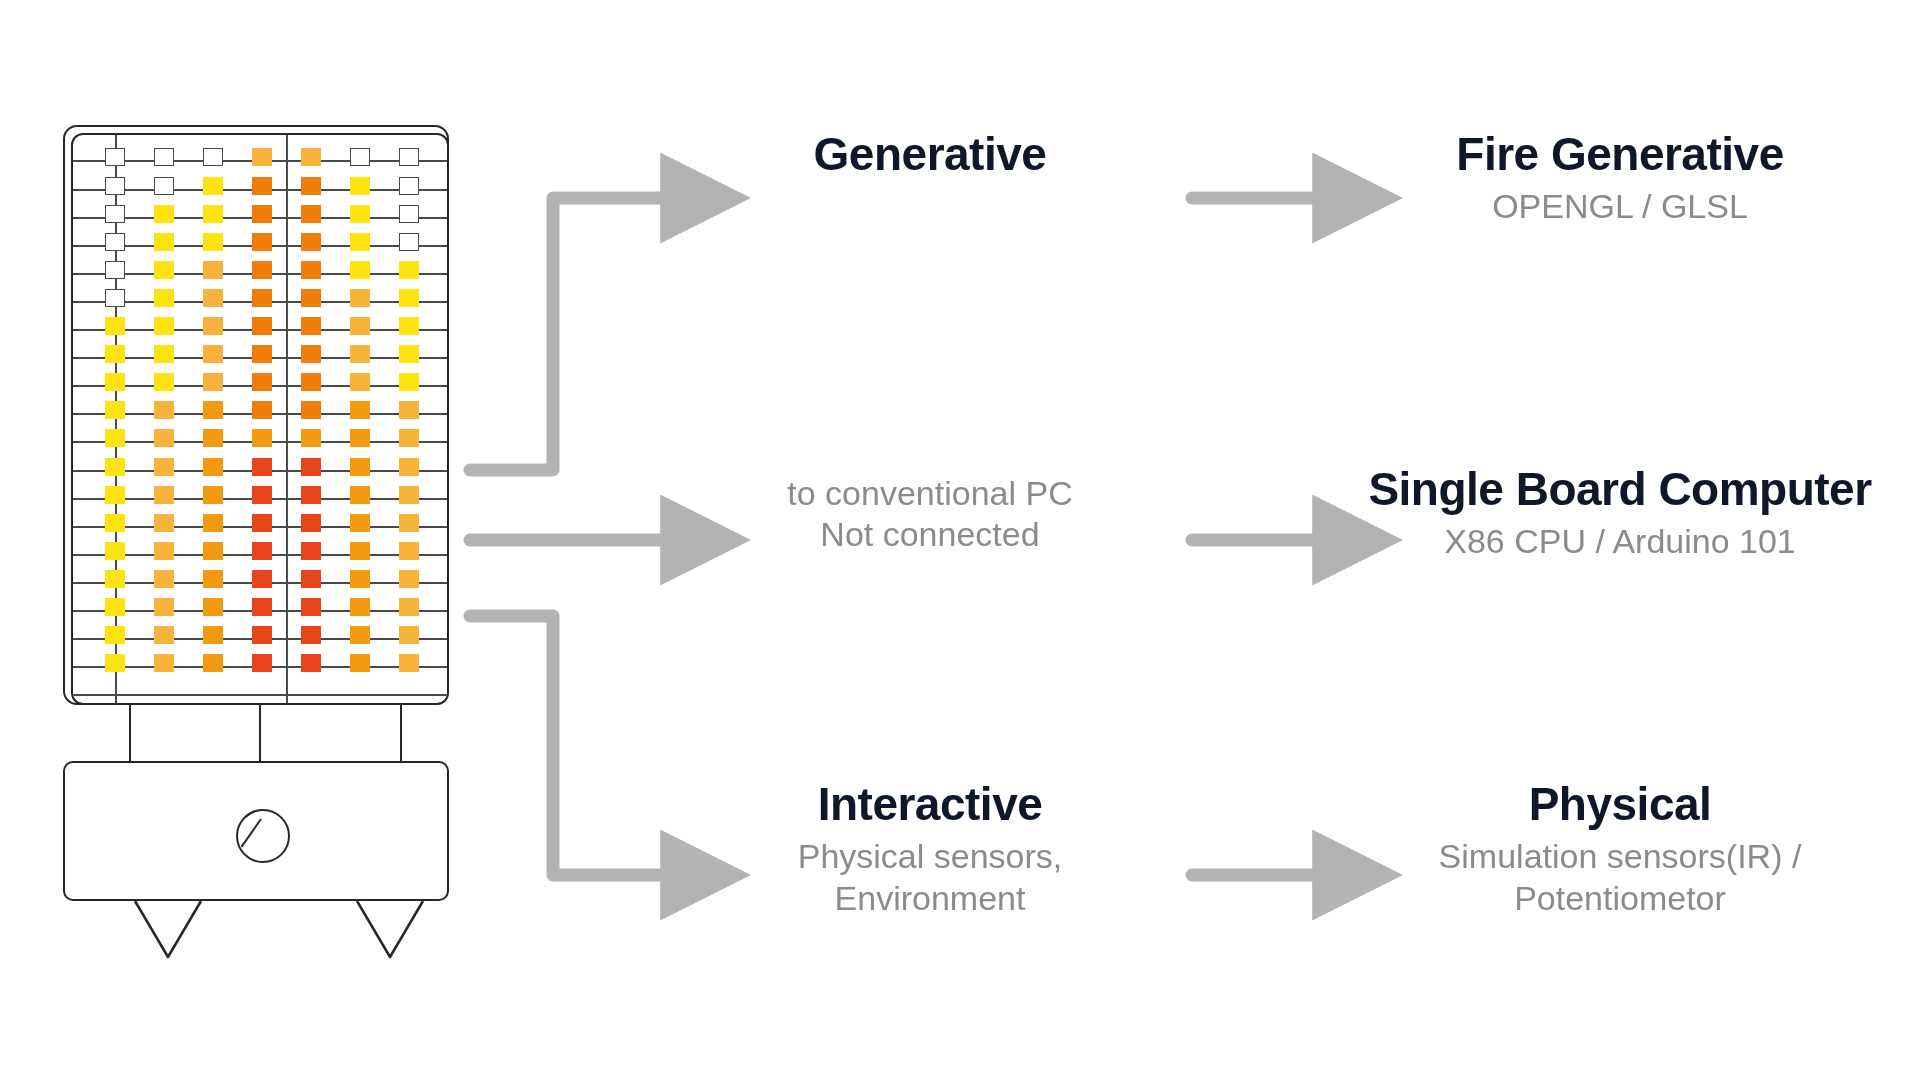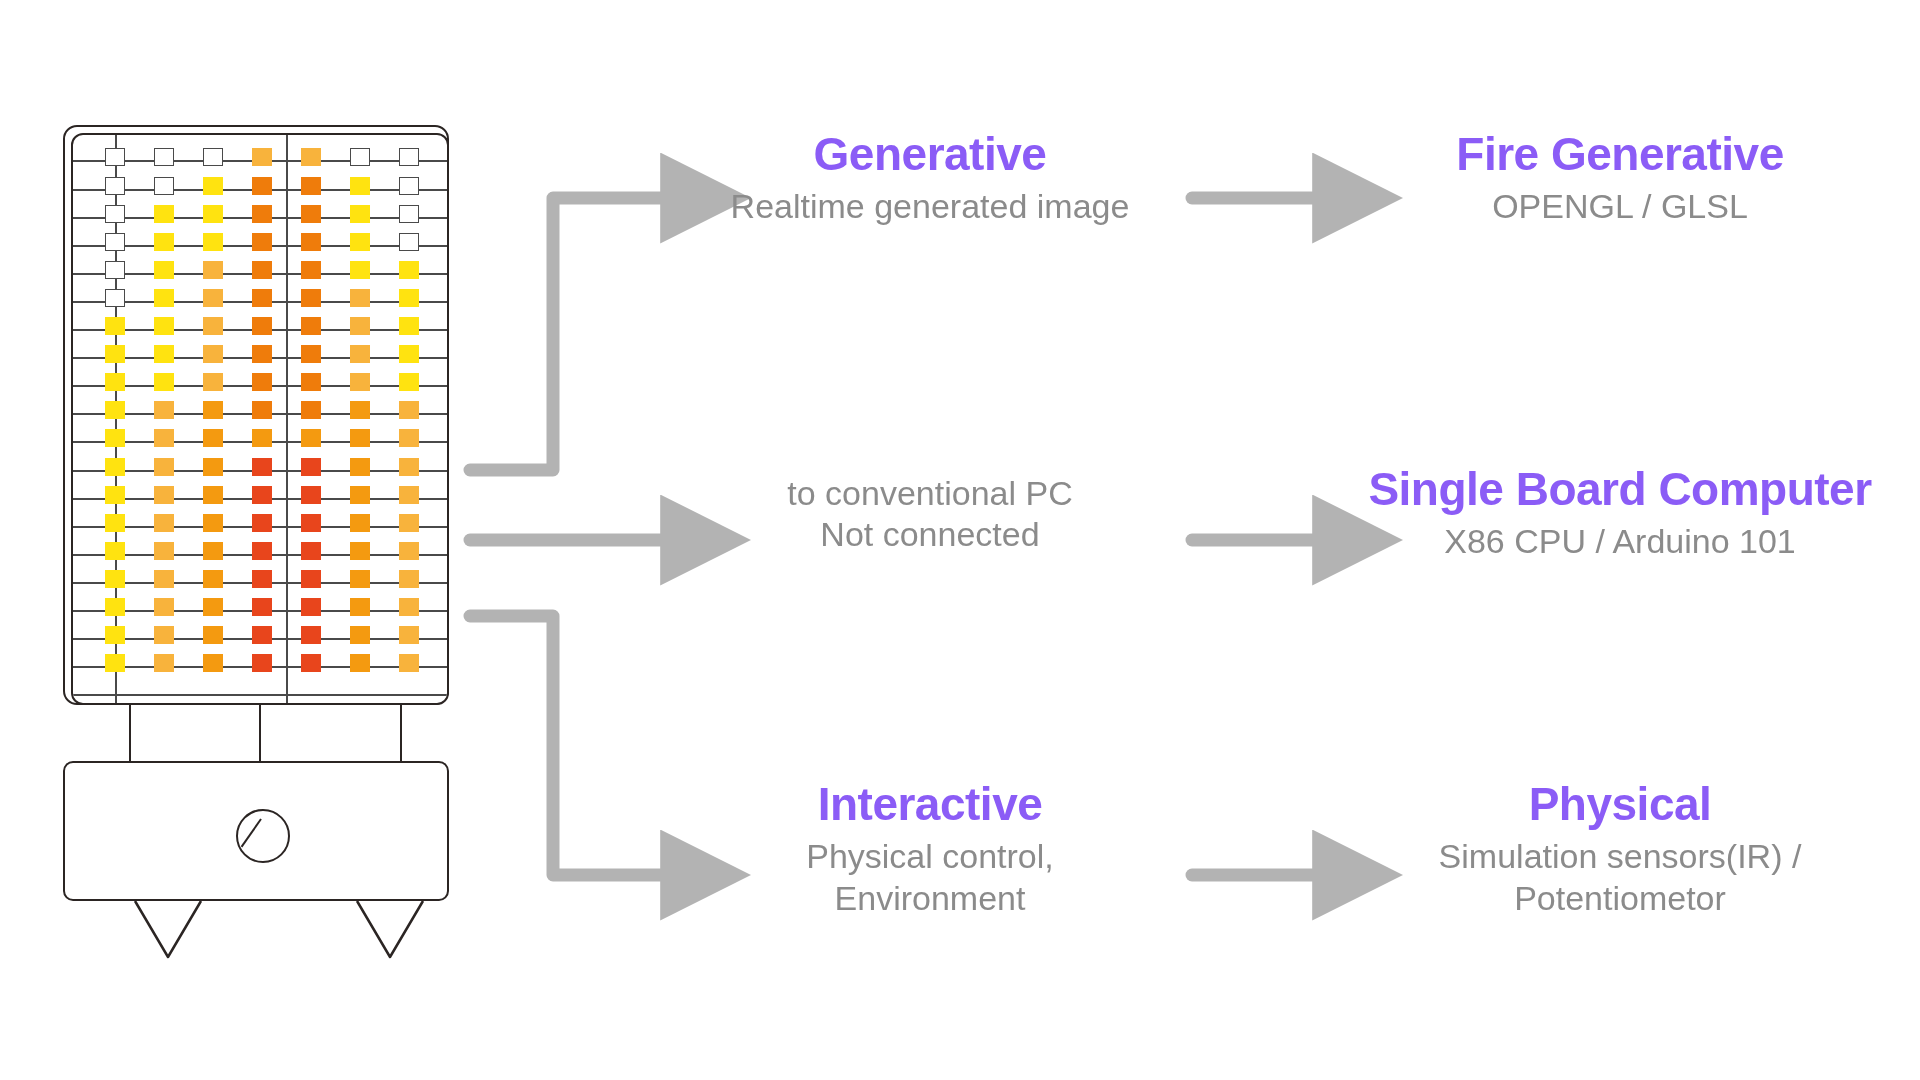--- a/index.html
+++ b/index.html
@@ -48,21 +48,21 @@
   }
   .leg{position:absolute;top:774px;width:0;height:0;}
   .leg svg{display:block;}
 
   
   .arrows{position:absolute;left:0;top:0;width:1920px;height:1080px;pointer-events:none;}
 
   
   .col{position:absolute;text-align:center;}
   .title{
-    font-weight:bold;color:#8b5cf6;letter-spacing:-0.5px;
+    font-weight:bold;color:#0f172a;letter-spacing:-0.5px;
     line-height:1.05;white-space:nowrap;
   }
   .t-big{font-size:46px;}
   .sub{
     color:#8b8b8b;font-size:34px;line-height:1.22;font-weight:400;margin-top:8px;
     white-space:nowrap;
   }
 </style>
 </head>
 <body>
@@ -280,34 +280,33 @@
       <path d="M1192 540 L1320 540" fill="none" stroke="#b3b3b3" stroke-width="13" stroke-linecap="round" marker-end="url(#ah)"></path>
     </g>
 
     <g>
       <path d="M1192 875 L1320 875" fill="none" stroke="#b3b3b3" stroke-width="13" stroke-linecap="round" marker-end="url(#ah)"></path>
     </g>
   </svg>
 
   <div class="col" style="left:670px;top:130px;width:520px;">
     <div class="title t-big">Generative</div>
-    <div class="sub">Realtime generated image</div>
   </div>
 
   <div class="col" style="left:670px;top:465px;width:520px;">
     <div class="sub">
       <div>to conventional PC</div>
       <div>Not connected</div>
     </div>
   </div>
 
   <div class="col" style="left:670px;top:780px;width:520px;">
     <div class="title t-big">Interactive</div>
     <div class="sub">
-      <div>Physical control,</div>
+      <div>Physical sensors,</div>
       <div>Environment</div>
     </div>
   </div>
 
   <div class="col" style="left:1340px;top:130px;width:560px;">
     <div class="title t-big">Fire Generative</div>
     <div class="sub">OPENGL / GLSL</div>
   </div>
 
   <div class="col" style="left:1330px;top:465px;width:580px;">

